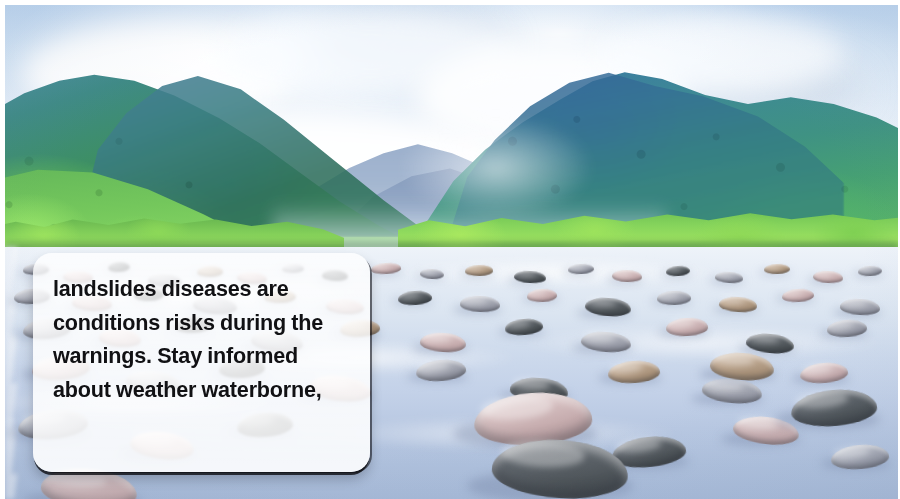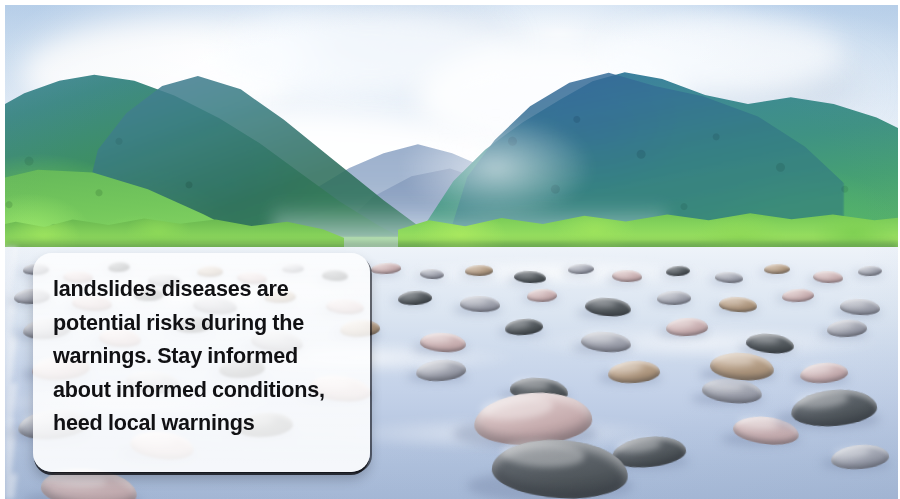--- a/index.html
+++ b/index.html
@@ -453,21 +453,20 @@
       </div>
 
     <div class="grain"></div>
   </div>
 
   <div class="caption">
     <div class="caption-veil"></div>
     <div class="caption-text-wrap">
       <div class="caption-inner">
         <span class="caption-line">landslides diseases are</span>
-        <span class="caption-line">potential risks during the</span>
+        <span class="caption-line">conditions risks during the</span>
         <span class="caption-line">warnings. Stay informed</span>
-        <span class="caption-line">about informed conditions,</span>
-        <span class="caption-line">heed local warnings</span>
+        <span class="caption-line">about weather waterborne,</span>
       </div>
     </div>
   </div>
 
 </div>
 
 </body></html>

